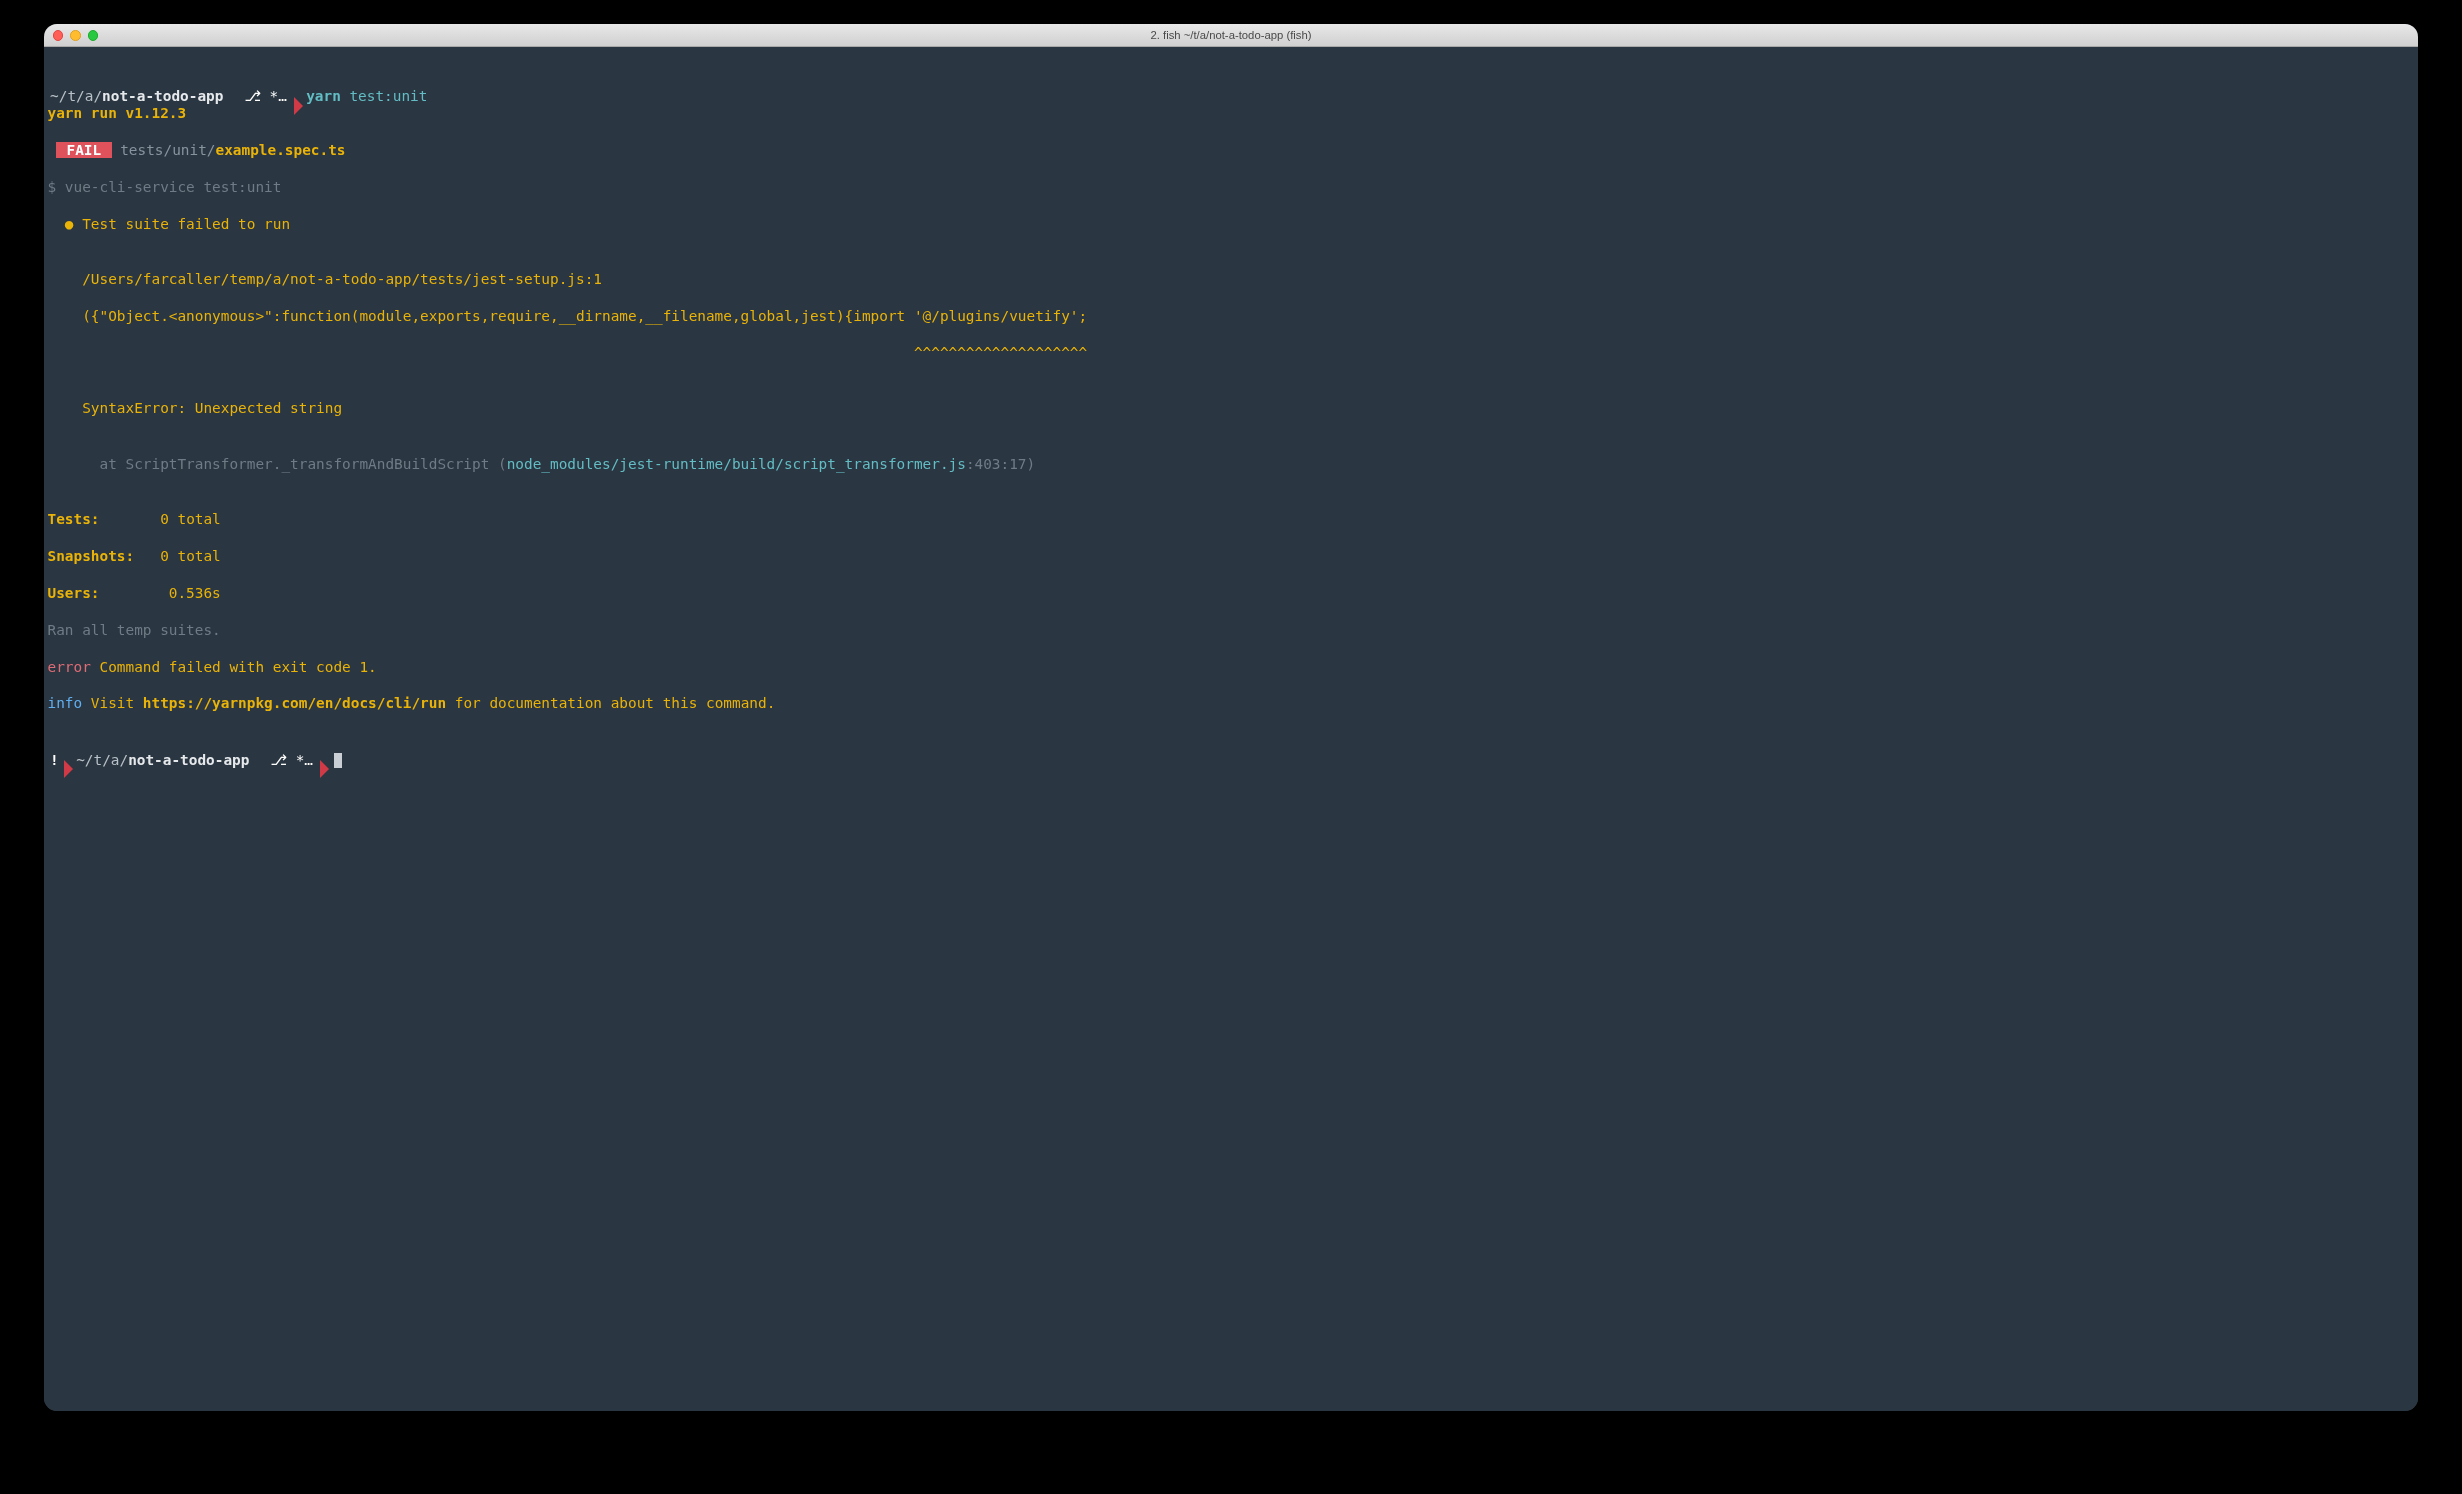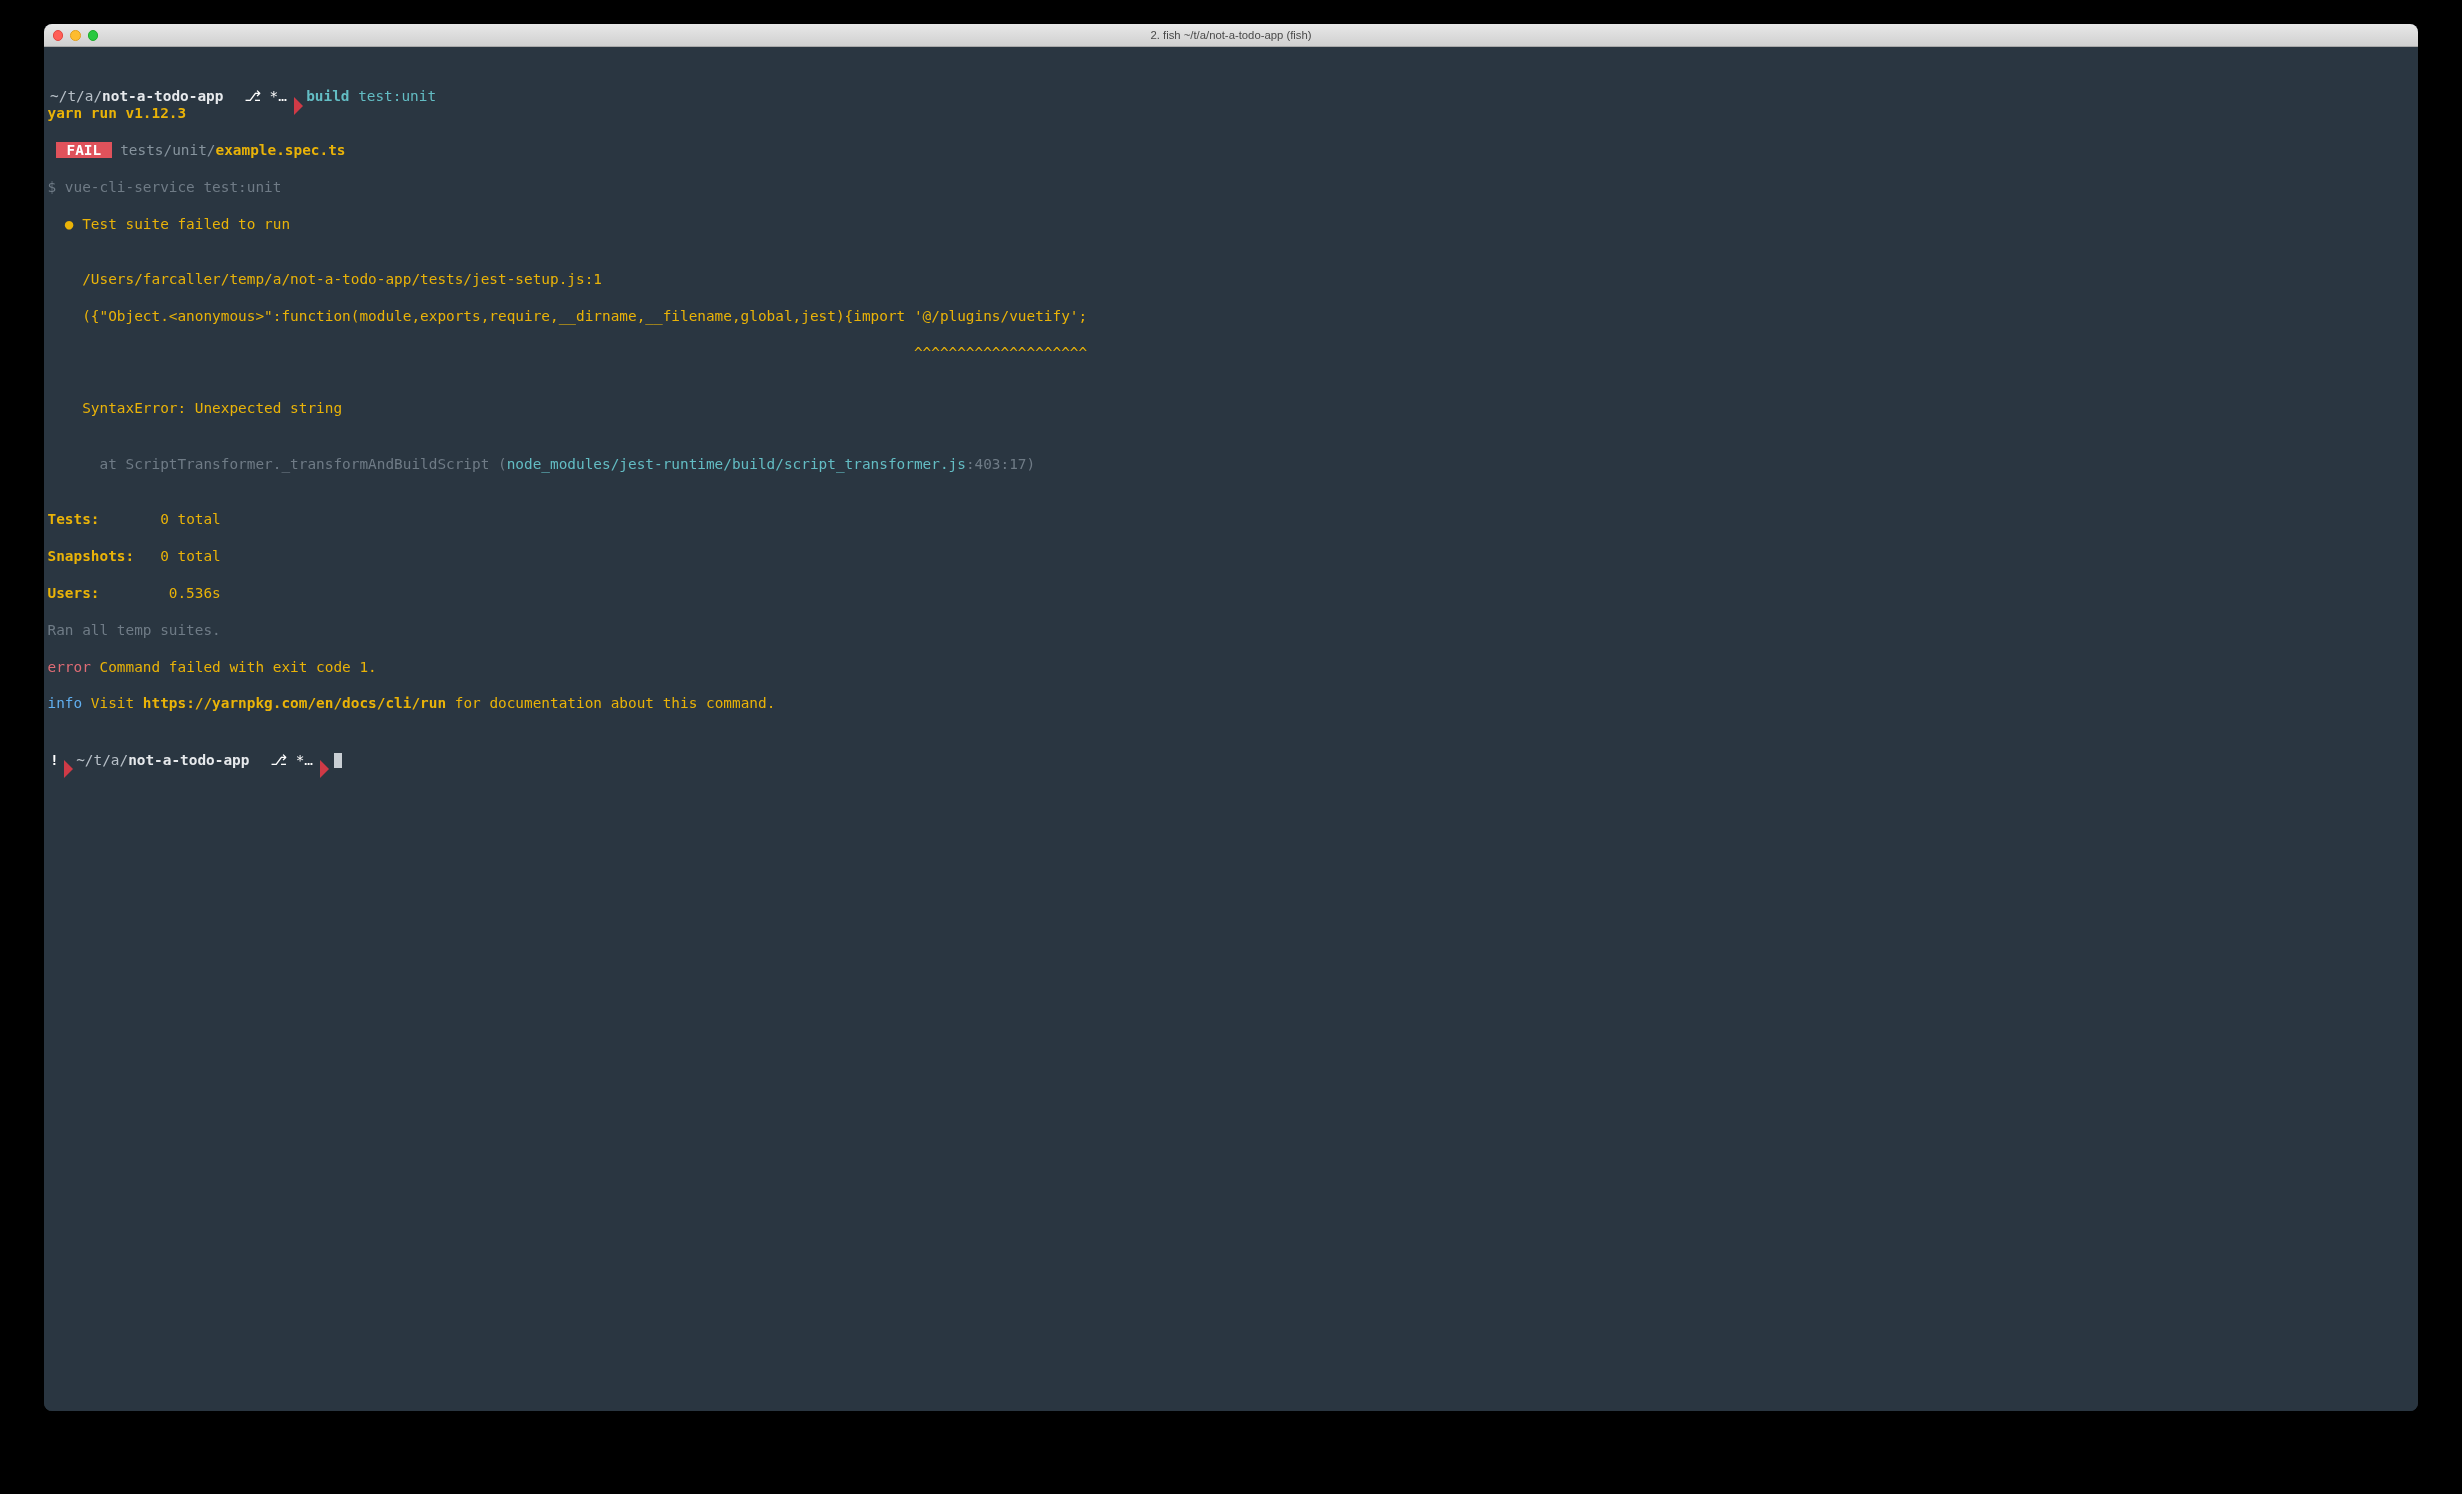--- a/index.html
+++ b/index.html
@@ -1,18 +1,18 @@
 <!DOCTYPE html>
 <html><head>
 <meta charset="utf-8">
 <style>
   * { margin: 0; padding: 0; box-sizing: border-box; }
   html, body { width: 100%; height: 100%; background: #000; font-family: "Menlo", "Monaco", "Consolas", monospace; font-size: 14.4px; }
   .stage { width: 100%; height: 100%; display: flex; align-items: flex-start; justify-content: center; padding: 24.4px 44px 83px; }
-  .window { width: 100%; height: 100%; background: #2a3641; border-radius: 8px; overflow: hidden; display: flex; flex-direction: column; box-shadow: 0 17.4px 52px rgba(0,0,0,0.6); }
+  .window { width: 100%; height: 100%; background: #2a3641; border-radius: 13px; overflow: hidden; display: flex; flex-direction: column; box-shadow: 0 17.4px 52px rgba(0,0,0,0.6); }
   .titlebar { height: 23px; background: linear-gradient(#e8e8e8,#d0d0d0); display: flex; align-items: center; position: relative; border-bottom: 0.9px solid #a9a9a9; }
   .traffic { display: flex; gap: 7px; margin-left: 8.7px; z-index: 2; }
   .traffic span { width: 10.5px; height: 10.5px; border-radius: 50%; display: inline-block; }
   .tclose { background: #ff5f57; border: 0.4px solid #e24640; }
   .tmin { background: #febc2e; border: 0.4px solid #dfa023; }
   .tmax { background: #28c840; border: 0.4px solid #1dad2b; }
   .title { position: absolute; left: 0; right: 0; text-align: center; font-family: -apple-system, "Helvetica Neue", sans-serif; font-size: 11.3px; color: #4a4a4a; }
   .term { flex: 1; background: #2a3641; color: #d1d7dc; padding: 1.7px 3.5px; line-height: 1.28; white-space: pre; overflow: hidden; }
   .line { display: block; }
   .grey { color: #87949e; }
@@ -46,21 +46,21 @@
     <div class="titlebar">
       <div class="traffic">
         <span class="tclose"></span>
         <span class="tmin"></span>
         <span class="tmax"></span>
       </div>
       <div class="title">2. fish ~/t/a/not-a-todo-app (fish)</div>
     </div>
 
     <div class="term">
-<span class="line"><span class="prompt"><span class="seg seg-path arrow first"><span>~/t/a/</span><span class="tail">not-a-todo-app</span></span><span class="seg seg-git arrow"><span class="gitglyph">⎇ *…</span></span><span class="seg seg-end"> <span class="cyan bold">build</span><span class="cyan"> test:unit</span></span></span></span>
+<span class="line"><span class="prompt"><span class="seg seg-path arrow first"><span>~/t/a/</span><span class="tail">not-a-todo-app</span></span><span class="seg seg-git arrow"><span class="gitglyph">⎇ *…</span></span><span class="seg seg-end"> <span class="cyan bold">yarn</span><span class="cyan"> test:unit</span></span></span></span>
 <span class="line white bold">yarn run v1.12.3</span>
 <span class="line"> <span class="fail-badge"> FAIL </span> <span class="grey">tests/unit/</span><span class="white bold">example.spec.ts</span></span>
 <span class="line dimgrey">$ vue-cli-service test:unit</span>
 <span class="line white">  ● Test suite failed to run</span>
 <span class="line"></span>
 <span class="line white">    /Users/farcaller/temp/a/not-a-todo-app/tests/jest-setup.js:1</span>
 <span class="line white">    ({"Object.&lt;anonymous&gt;":function(module,exports,require,__dirname,__filename,global,jest){import '@/plugins/vuetify';</span>
 <span class="line white">                                                                                                    ^^^^^^^^^^^^^^^^^^^^</span>
 <span class="line"></span>
 <span class="line white">    SyntaxError: Unexpected string</span>

